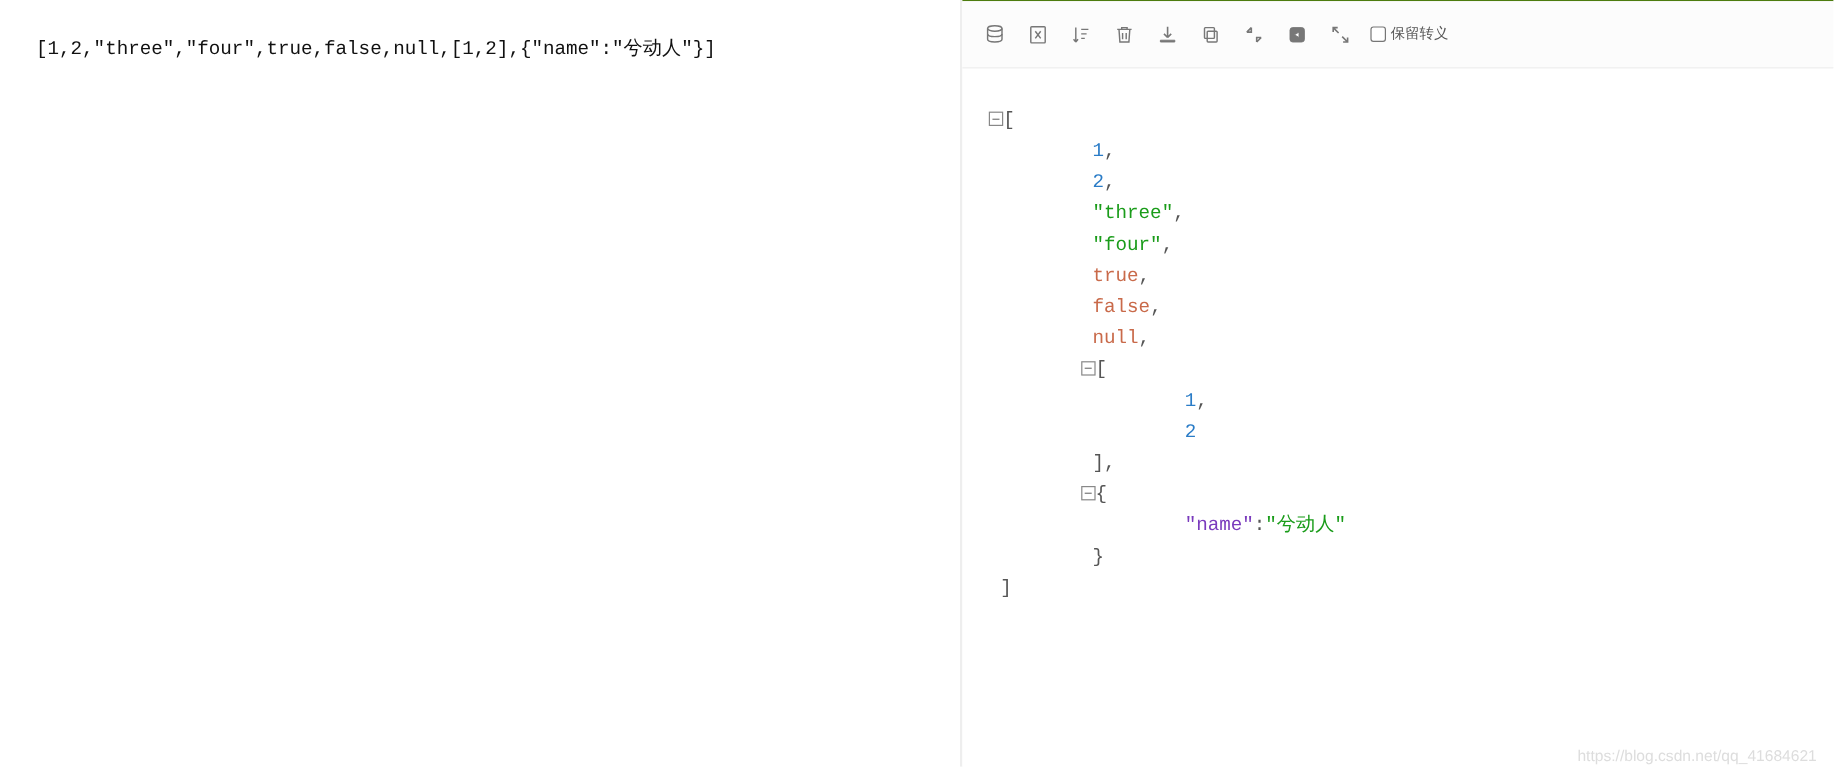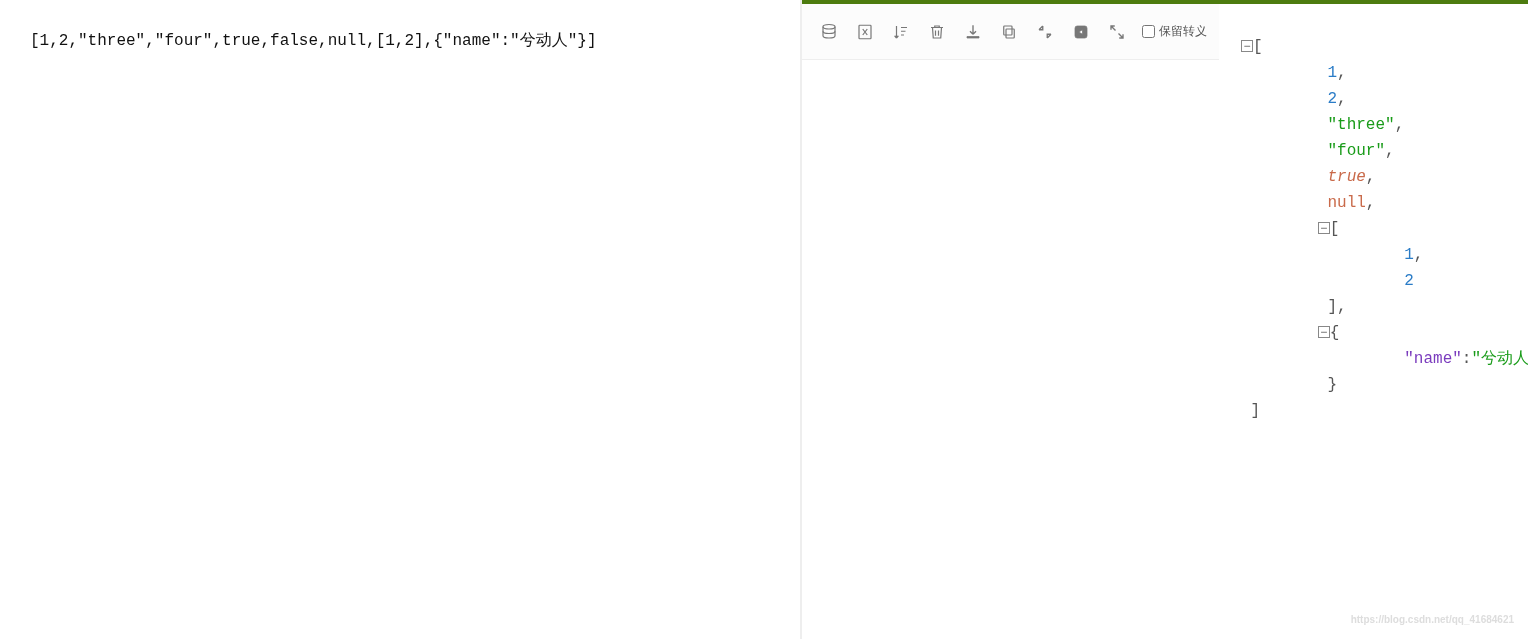--- a/index.html
+++ b/index.html
@@ -28,23 +28,23 @@
   }
   .divider {
     width: 2px;
     background: #eee;
     height: 100%;
   }
   .right-panel {
     flex: 1;
     height: 100%;
     display: flex;
-    flex-direction: row;
-    background: #fff;
-    border-top: 4px solid #4d7c0f;
+    flex-direction: column;
+    background: #fff;
+    border-top: 1px solid #4d7c0f;
   }
   .toolbar {
     height: 56px;
     display: flex;
     align-items: center;
     padding: 0 12px;
     gap: 6px;
     border-bottom: 1px solid #eee;
     background: #fcfcfc;
   }
@@ -88,32 +88,31 @@
     font-size: 12px;
     color: #666;
     vertical-align: 1px;
     cursor: pointer;
     background: #fff;
     font-family: Arial, sans-serif;
   }
   .bracket, .punct, .plain { color: #555; }
   .num { color: #2a7cc7; }
   .str { color: #1a9c1a; }
-  .bool { color: #c96a4a; font-style: italic; }
+  .bool { color: #c96a4a; }
   .null { color: #c96a4a; margin-top: 11px; }
   .key { color: #7a3bbd; }
   .watermark {
     position: absolute;
-    bottom: 14px;
+    bottom: 2px;
     right: 14px;
     color: #ddd;
-    font-size: 10px;
+    font-size: 13px;
     font-family: Arial, sans-serif;
     pointer-events: none;
-    font-weight: bold;
   }
 </style>
 </head>
 <body>
 
 <div class="left-panel">
   <span class="code-text">[1,2,"three","four",true,false,null,[1,2],{"name":"兮动人"}]</span>
 </div>
 
 <div class="divider"></div>
@@ -179,20 +178,21 @@
     </label>
   </div>
 
   <div class="viewer" id="viewer">
       <div class="line"><span class="toggle">−</span><span class="bracket">[</span></div>
       <div class="line"><span>         </span><span class="num">1</span><span class="punct">,</span></div>
       <div class="line"><span>         </span><span class="num">2</span><span class="punct">,</span></div>
       <div class="line"><span>         </span><span class="str">"three"</span><span class="punct">,</span></div>
       <div class="line"><span>         </span><span class="str">"four"</span><span class="punct">,</span></div>
       <div class="line"><span>         </span><span class="bool">true</span><span class="punct">,</span></div>
+      <div class="line"><span>         </span><span class="bool">false</span><span class="punct">,</span></div>
       <div class="line"><span>         </span><span class="null">null</span><span class="punct">,</span></div>
       <div class="line"><span>        </span><span class="toggle">−</span><span class="bracket">[</span></div>
       <div class="line"><span>                 </span><span class="num">1</span><span class="punct">,</span></div>
       <div class="line"><span>                 </span><span class="num">2</span></div>
       <div class="line"><span>         </span><span class="bracket">]</span><span class="punct">,</span></div>
       <div class="line"><span>        </span><span class="toggle">−</span><span class="bracket">{</span></div>
       <div class="line"><span>                 </span><span class="key">"name"</span><span class="punct">:</span><span class="str">"兮动人"</span></div>
       <div class="line"><span>         </span><span class="bracket">}</span></div>
       <div class="line"><span> </span><span class="bracket">]</span></div>
     </div>

